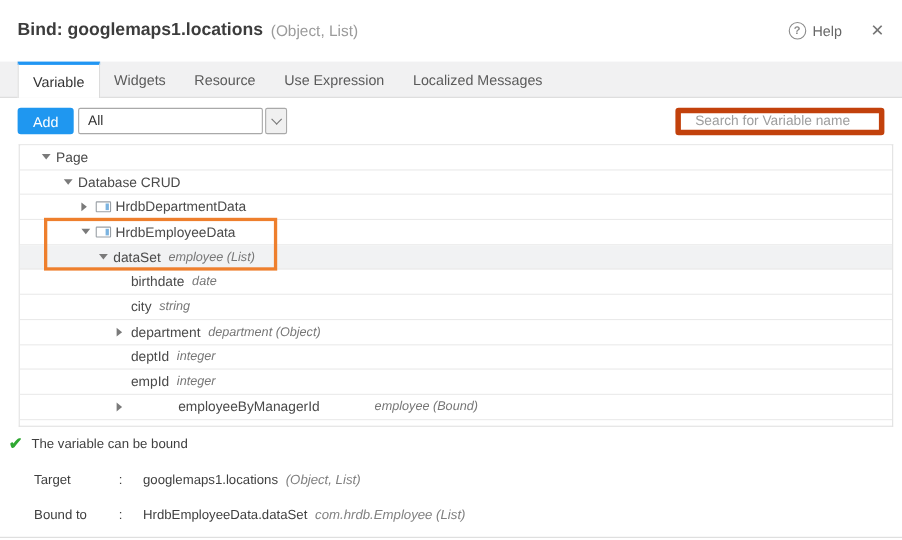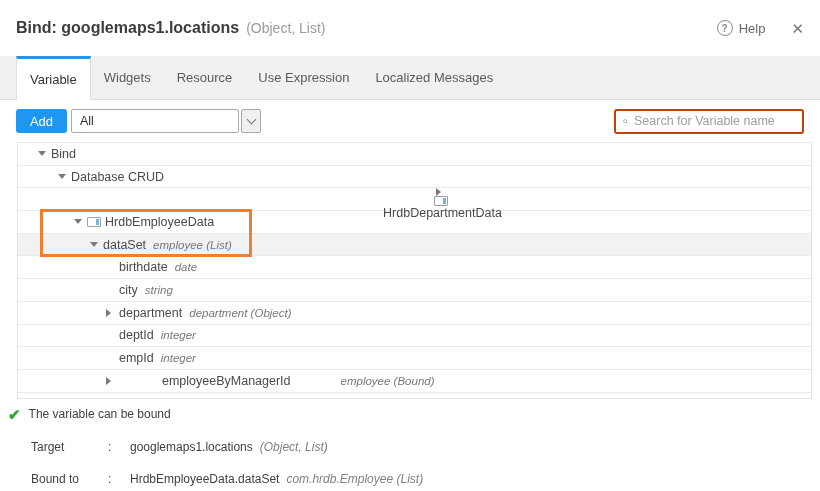--- a/index.html
+++ b/index.html
@@ -10,38 +10,38 @@
   .dlg-header { height:56px; display:flex; align-items:center; padding:0 16px; background:#fff; }
   .dlg-title { font-size:16px; font-weight:bold; color:#3c3c3c; }
   .dlg-subtitle { font-size:14px; color:#9b9b9b; margin-left:7px; }
   .dlg-header .spacer { flex:1; }
   .help-wrap { display:flex; align-items:center; gap:6px; color:#666; font-size:13px; cursor:pointer; margin-right:26px; }
   .qmark { width:16px; height:16px; border:1.4px solid #8a8a8a; border-radius:50%;
     display:inline-flex; align-items:center; justify-content:center; font-size:10px; color:#8a8a8a; font-weight:bold; }
   .close-x { color:#757575; font-size:15px; cursor:pointer; line-height:1; }
 
   
-  .tabbar { height:44px; background:#f1f1f2; border-bottom:1px solid #dcdcdc; display:flex; padding-left:16px; }
+  .tabbar { height:33px; background:#f1f1f2; border-bottom:1px solid #dcdcdc; display:flex; padding-left:16px; }
   .tab { font-size:13px; color:#5a5a5a; padding:0 13px; display:flex; align-items:center; cursor:pointer; position:relative; }
   .tab.active { background:#fff; color:#333; border-left:1px solid #dcdcdc; border-right:1px solid #dcdcdc;
     border-top:3px solid #2196f3; margin-bottom:-1px; padding-top:0; }
 
   
   .toolbar { height:42px; display:flex; align-items:center; padding:0 16px; }
   .btn-add { width:51px; height:24px; background:#1f97f0; color:#fff; border:none; border-radius:3px;
     font-size:13px; cursor:pointer; font-family:inherit; }
   .select-wrap { display:flex; margin-left:4px; height:24px; }
   .select-field { width:168px; height:24px; border:1px solid #a9a9a9; border-radius:2px; background:#fff;
     font-size:12.5px; color:#333; display:flex; align-items:center; padding-left:8px; }
   .select-btn { width:20px; height:24px; margin-left:2px; border:1px solid #a9a9a9; border-radius:2px;
     background:#f0f0f0; display:flex; align-items:center; justify-content:center; cursor:pointer; }
   .chevron { width:7px; height:7px; border-right:1.6px solid #777; border-bottom:1.6px solid #777;
     transform:rotate(45deg); margin-top:-3px; }
   .toolbar .spacer { flex:1; }
-  .search-box { width:190px; height:25px; border:2px solid #c2410c; border-radius:3px; display:flex;
+  .search-box { width:190px; height:25px; border:5px solid #c2410c; border-radius:3px; display:flex;
     align-items:center; padding:0 7px; background:#fff; }
   .search-box input { border:none; outline:none; flex:1; font-size:12.5px; font-family:inherit; color:#444;
     margin-left:6px; background:transparent; }
   .search-box input::placeholder { color:#9e9e9e; }
 
   
   .tree { margin:0 8px 0 17px; border:1px solid #e2e2e2; border-top-color:#e8e8e8; position:relative;
     padding-bottom:5px; background:#fff; }
   .tree-row { height:22.7px; display:flex; align-items:center; border-bottom:1px solid #eaeaea;
     font-size:12.5px; cursor:pointer; }
@@ -114,29 +114,29 @@
     </svg>
     <input type="text" value="" placeholder="Search for Variable name" style="">
   </div>
 </div>
 
 <div class="tree">
     <div class="tree-row" style="padding-left: 20px;">
       <span class="caret">
         <span class="caret-down"></span>
       </span>
-      <span class="node-label">Bind</span>
+      <span class="node-label">Page</span>
     </div>
     <div class="tree-row" style="padding-left: 40px;">
       <span class="caret">
         <span class="caret-down"></span>
       </span>
       <span class="node-label">Database CRUD</span>
     </div>
-    <div class="tree-row" style="padding-left: 56px; flex-direction: column;">
+    <div class="tree-row" style="padding-left: 56px;">
       <span class="caret">
         <span class="caret-right"></span>
       </span>
       <span class="var-icon"></span>
       <span class="node-label">HrdbDepartmentData</span>
     </div>
     <div class="tree-row" style="padding-left: 56px;">
       <span class="caret">
         <span class="caret-down"></span>
       </span>

